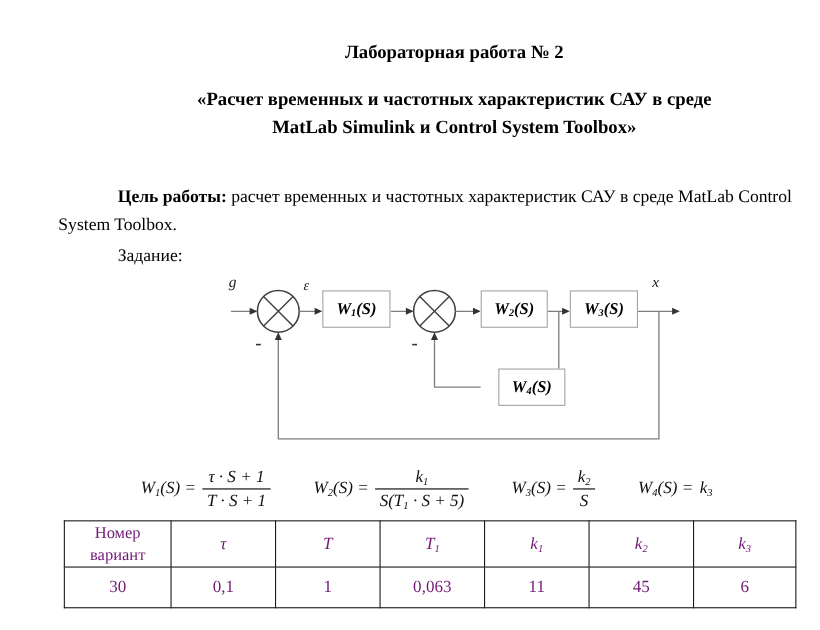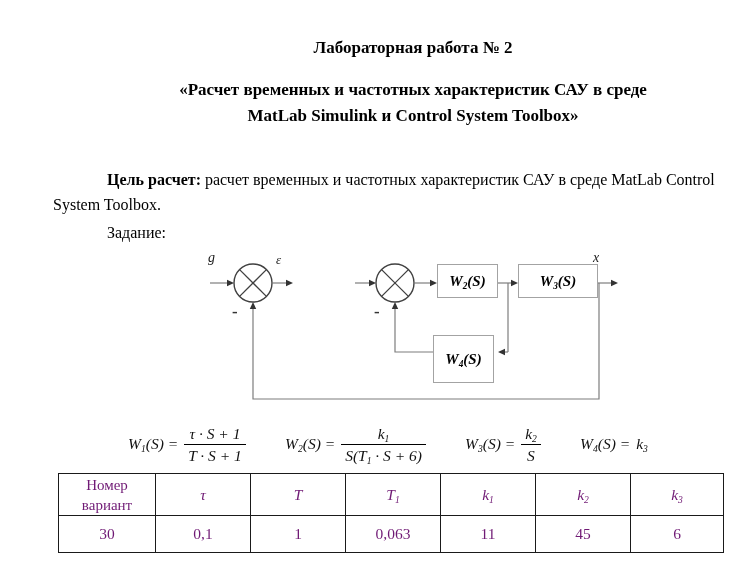--- a/index.html
+++ b/index.html
@@ -57,21 +57,21 @@
 
   <div class="heading-wrap">
     <div class="doc-title">Лабораторная работа № 2</div>
   </div>
   <div class="doc-subtitle">
     <div>«Расчет временных и частотных характеристик САУ в среде</div>
     <div>MatLab Simulink и Control System Toolbox»</div>
   </div>
 
   <div class="goal">
-    <div><span class="indent"></span><span class="bold">Цель расчет:</span><span> расчет временных и частотных характеристик САУ в среде MatLab Control</span></div>
+    <div><span class="indent"></span><span class="bold">Цель работы:</span><span> расчет временных и частотных характеристик САУ в среде MatLab Control</span></div>
     <div>System Toolbox.</div>
   </div>
 
   <div class="task-label">Задание:</div>
 
   <div class="diagram">
     <svg width="440" height="160" viewBox="0 0 440 160">
 
       <line x1="15" y1="35" x2="33" y2="35"></line>
       <polygon points="39,35 32,31.8 32,38.2"></polygon>
@@ -103,27 +103,30 @@
       <polyline points="242,104 200,104 200,60"></polyline>
       <polygon points="200,54 196.8,61 203.2,61"></polygon>
 
       <line x1="385" y1="35" x2="417" y2="35"></line>
       <polygon points="423,35 416,31.8 416,38.2"></polygon>
 
       <polyline points="404,35 404,151 58,151 58,60"></polyline>
       <polygon points="58,54 54.8,61 61.2,61"></polygon>
     </svg>
 
+    <div class="dblock" style="left:98px;top:16px;width:62px;height:34px;">
+        <span><span>W</span><sub>1</sub><span>(S)</span></span>
+      </div>
     <div class="dblock" style="left:242px;top:16px;width:61px;height:34px;">
         <span><span>W</span><sub>2</sub><span>(S)</span></span>
       </div>
-    <div class="dblock" style="left:323px;top:16px;width:80px;height:34px;">
+    <div class="dblock" style="left:323px;top:16px;width:62px;height:34px;">
         <span><span>W</span><sub>3</sub><span>(S)</span></span>
       </div>
-    <div class="dblock" style="left:238px;top:87px;width:61px;height:48px;">
+    <div class="dblock" style="left:258px;top:87px;width:61px;height:34px;">
         <span><span>W</span><sub>4</sub><span>(S)</span></span>
       </div>
 
     <span class="dlabel" style="left:13px;top:2px;">g</span>
     <span class="dlabel" style="left:81px;top:4px;font-size:13px;">ε</span>
     <span class="dlabel" style="left:398px;top:2px;">x</span>
     <span class="dminus" style="left:37px;top:58px;">-</span>
     <span class="dminus" style="left:179px;top:58px;">-</span>
   </div>
 
@@ -132,21 +135,21 @@
       <span class="lhs"><span>W</span><sub>1</sub><span>(S) =</span></span>
       <span class="frac">
           <span class="num">τ · S + 1</span>
           <span class="den">T · S + 1</span>
         </span>
     </div>
     <div class="fr" style="left:285px;">
       <span class="lhs"><span>W</span><sub>2</sub><span>(S) =</span></span>
       <span class="frac">
         <span class="num"><span>k</span><sub>1</sub></span>
-        <span class="den"><span>S(T</span><sub>1</sub><span> · S + 6)</span></span>
+        <span class="den"><span>S(T</span><sub>1</sub><span> · S + 5)</span></span>
       </span>
     </div>
     <div class="fr" style="left:465px;">
       <span class="lhs"><span>W</span><sub>3</sub><span>(S) =</span></span>
       <span class="frac">
         <span class="num"><span>k</span><sub>2</sub></span>
         <span class="den">S</span>
       </span>
     </div>
     <div class="fr" style="left:580px;">

